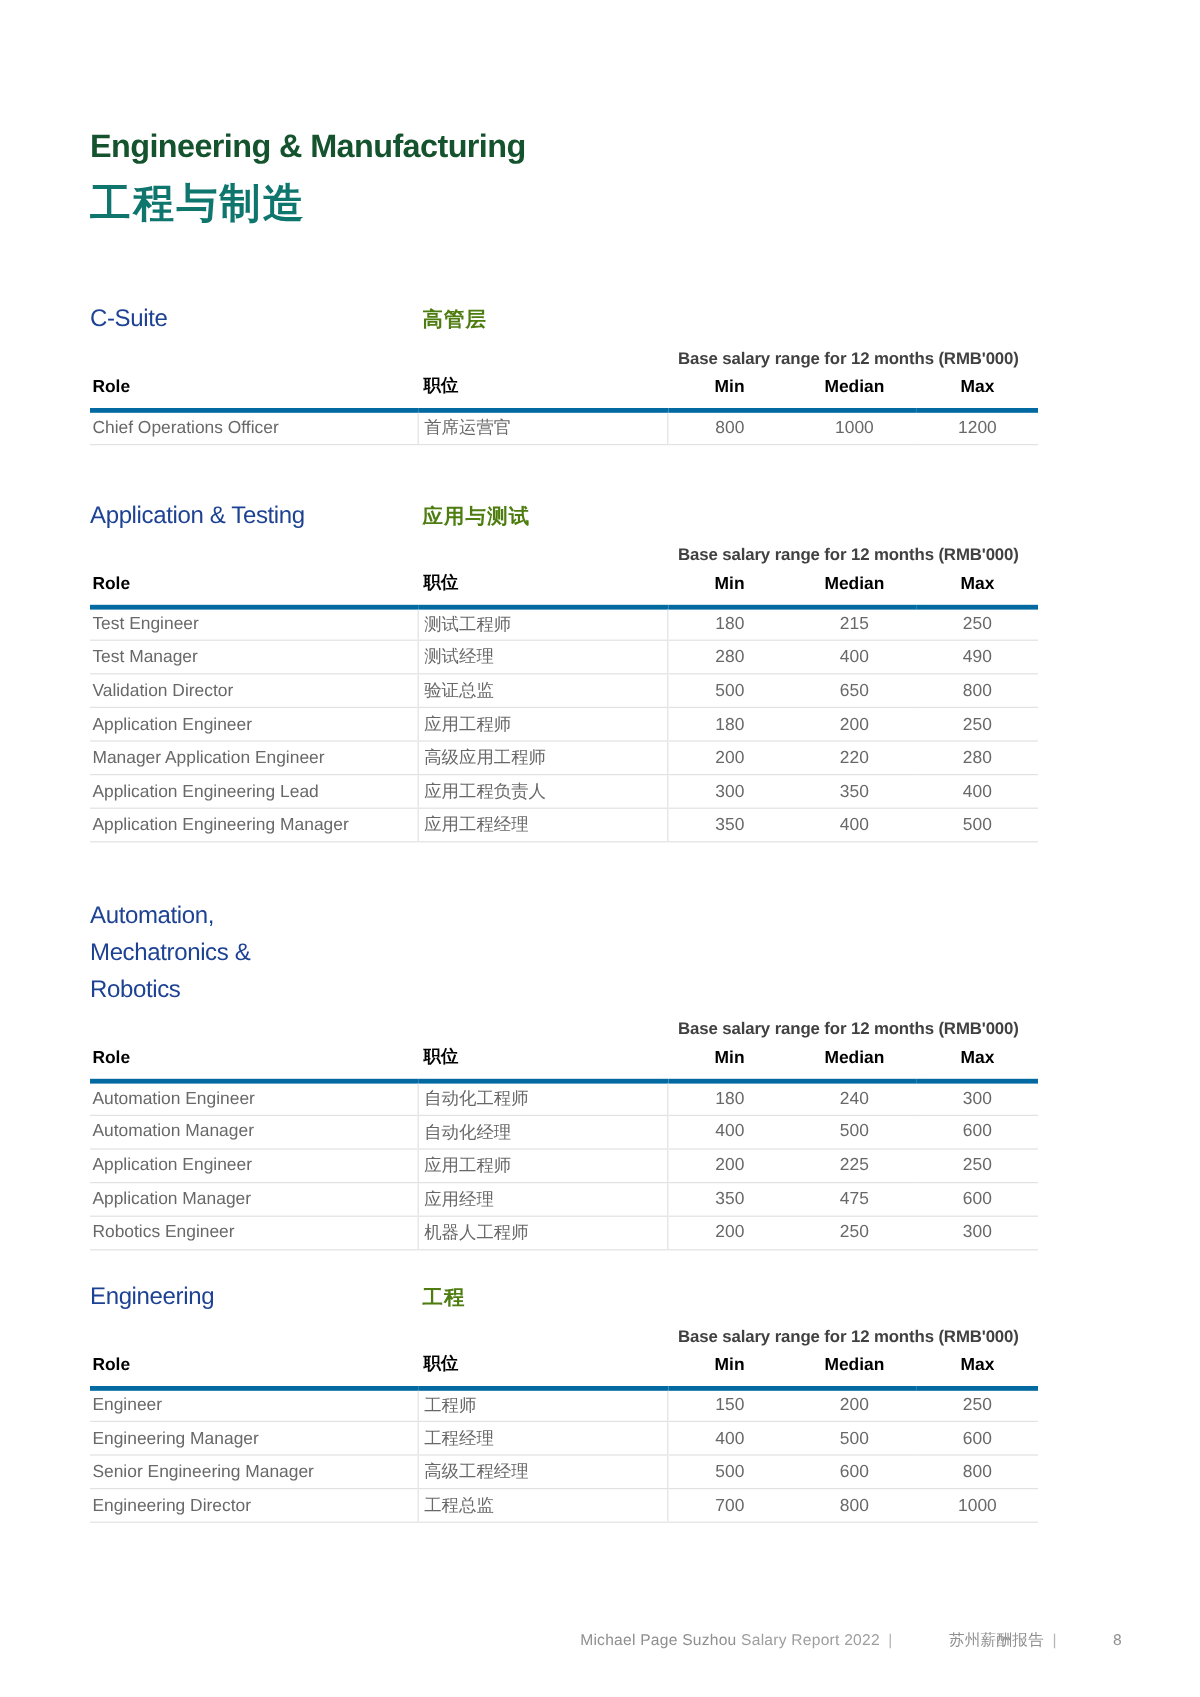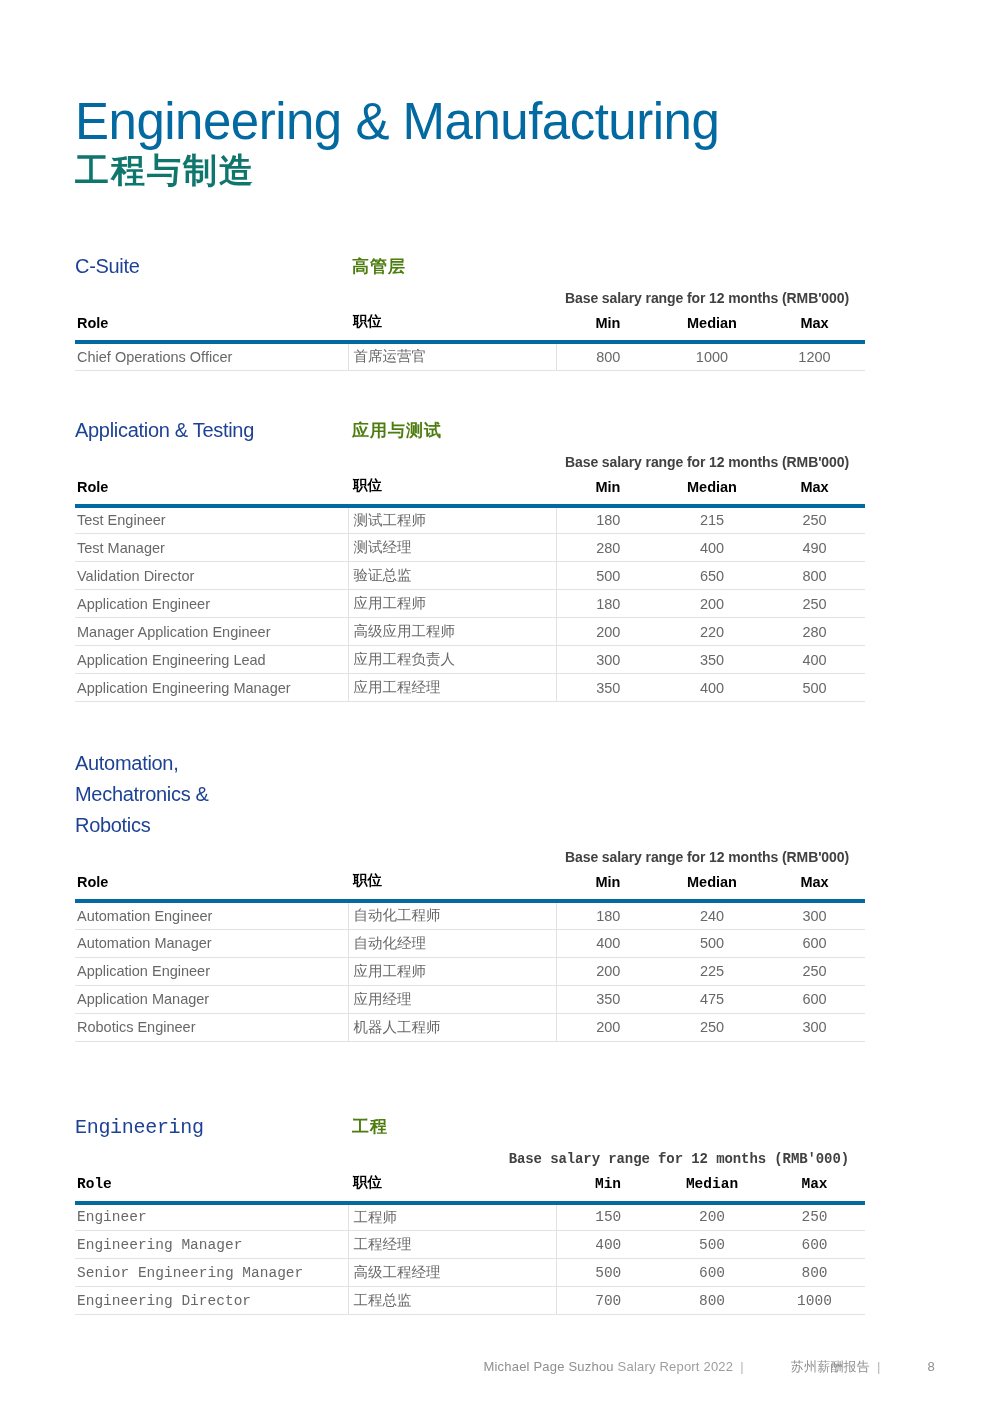--- a/index.html
+++ b/index.html
@@ -13,41 +13,41 @@
     width: 1000px;
     height: 1414px;
     background: #ffffff;
     overflow: hidden;
   }
   .content { padding-left: 75px; padding-right: 135px; }
 
   
   .title-block { margin-top: 99px; }
   .title-en {
-    font-size: 51px;
+    font-size: 27px;
     line-height: 46px;
-    font-weight: 400;
+    font-weight: 700;
     letter-spacing: -0.5px;
-    color: #0369a1;
+    color: #14532d;
   }
   .title-zh {
     font-size: 34px;
     line-height: 42px;
     font-weight: 700;
     letter-spacing: 2px;
     color: #0f766e;
     margin-top: 4px;
   }
 
   
   .section { }
   .section.s1 { margin-top: 60px; }
   .section.s2 { margin-top: 44px; }
   .section.s3 { margin-top: 46px; }
-  .section.s4 { margin-top: 70px; font-family: Liberation Mono, monospace; }
+  .section.s4 { margin-top: 24px; }
 
   .sec-heading-row {
     display: flex;
     align-items: flex-end;
   }
   .sec-heading-en {
     width: 277px;
     flex: 0 0 277px;
     font-size: 20px;
     line-height: 31px;

